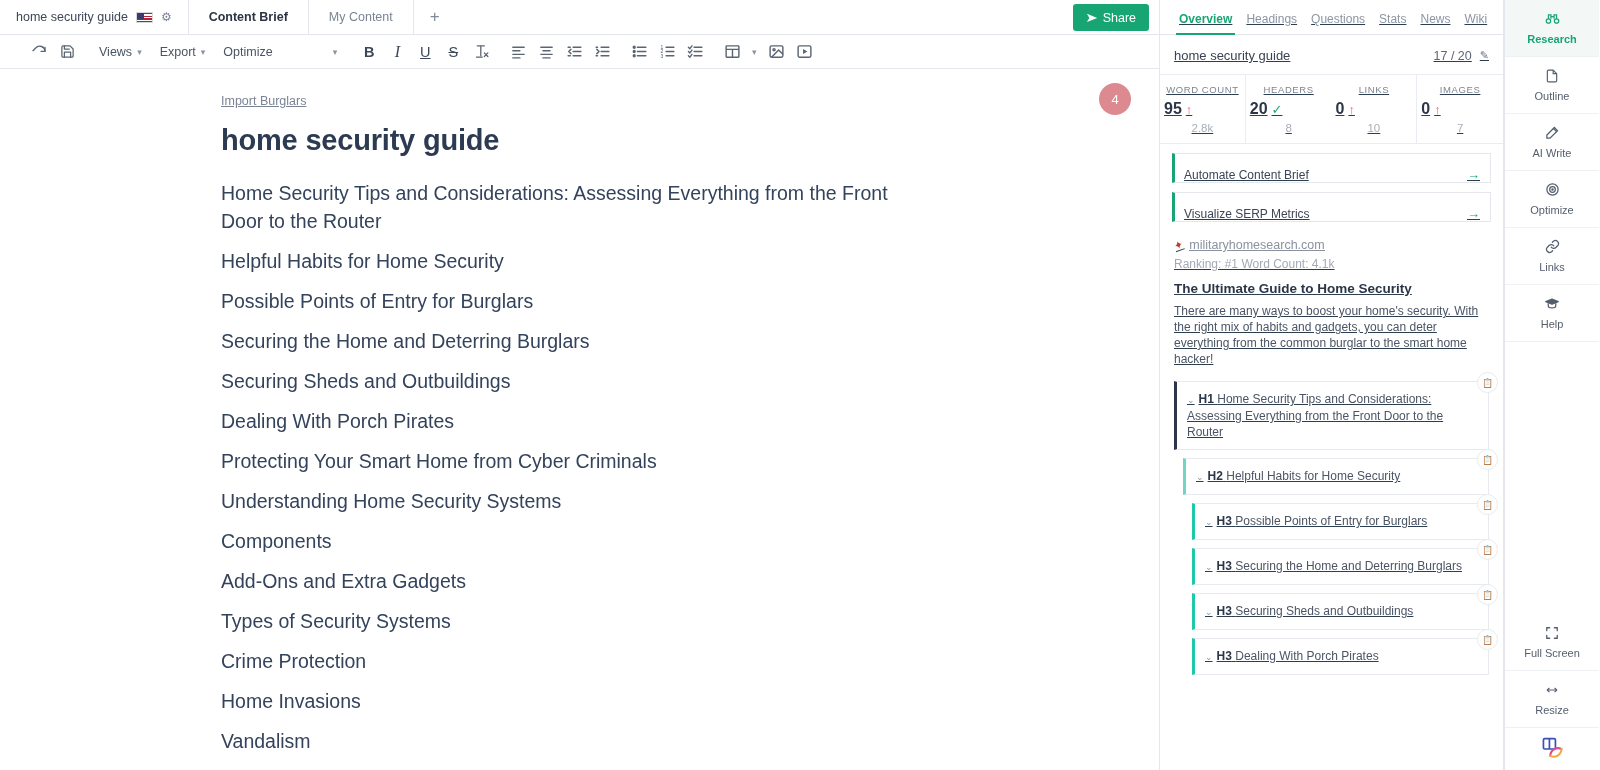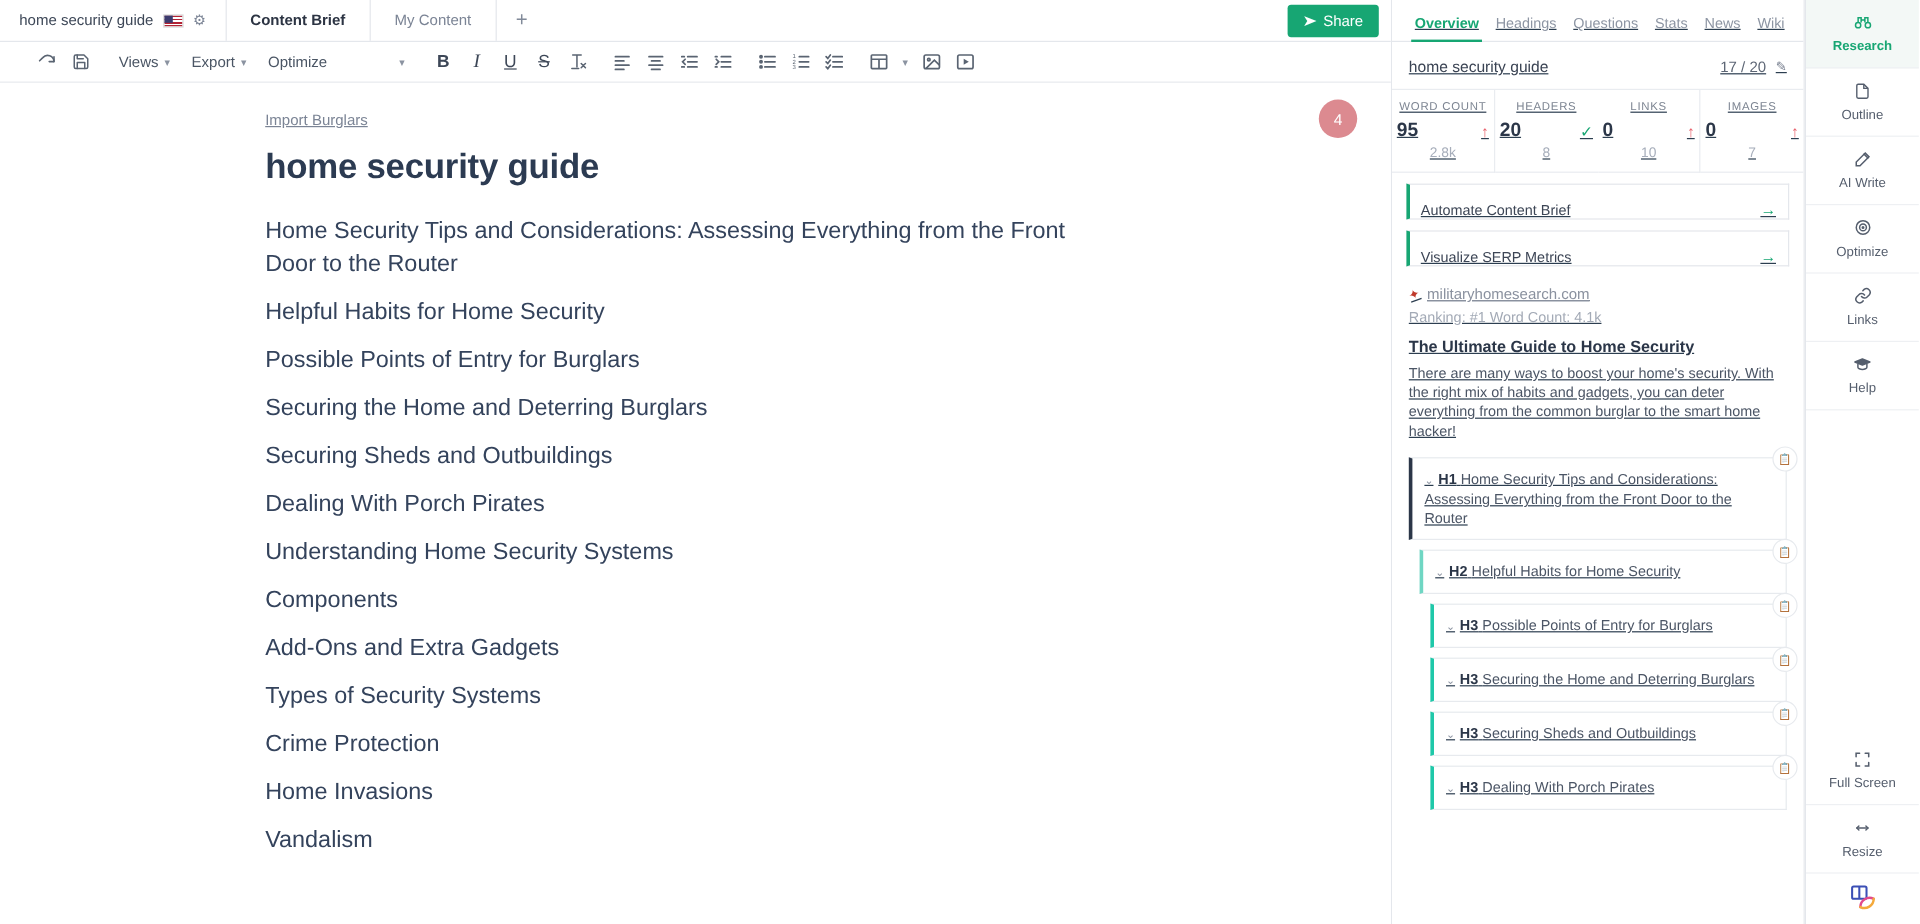--- a/index.html
+++ b/index.html
@@ -156,21 +156,21 @@
     display: grid; grid-template-columns: 1fr 1fr 1fr 1fr;
   }
   .metric {
     padding: 9px 4px 9px 4px; text-align: center;
     border-bottom: 1px solid #e9ecf0;
   }
   .metric:nth-child(odd) { border-right: 1px solid #e9ecf0; }
   .m-label { font-size: 9.5px; letter-spacing: .6px; color: #7d8592; }
   .m-value {
     font-size: 16px; font-weight: bold; color: #2b3648;
-    margin: 5px 0 4px; display: flex; align-items: center; justify-content: space-between; gap: 4px;
+    margin: 5px 0 4px; display: flex; align-items: center; justify-content: flex-start; gap: 4px;
   }
   .m-arrow { color: #e8616d; font-size: 13px; font-weight: normal; }
   .m-check { color: #17a673; font-size: 13px; font-weight: normal; }
   .m-sub { font-size: 11.5px; color: #a7aebb; }
 
   .action-row {
     margin: 9px 12px 0 12px;
     border: 1px solid #e4e7ec; border-left: 3px solid #17a673;
     height: 30px; display: flex; align-items: flex-end;
     justify-content: space-between; padding: 0 10px 0 9px;
@@ -378,20 +378,21 @@
         <div class="badge-4">4</div>
         <div class="import-tpl">Import Burglars</div>
         <div class="doc-title">home security guide</div>
         <div id="doc-headings">
             <div class="doc-h">Home Security Tips and Considerations: Assessing Everything from the Front Door to the Router</div>
             <div class="doc-h">Helpful Habits for Home Security</div>
             <div class="doc-h">Possible Points of Entry for Burglars</div>
             <div class="doc-h">Securing the Home and Deterring Burglars</div>
             <div class="doc-h">Securing Sheds and Outbuildings</div>
             <div class="doc-h">Dealing With Porch Pirates</div>
+            <div class="doc-h">Protecting Your Smart Home from Cyber Criminals</div>
             <div class="doc-h">Understanding Home Security Systems</div>
             <div class="doc-h">Components</div>
             <div class="doc-h">Add-Ons and Extra Gadgets</div>
             <div class="doc-h">Types of Security Systems</div>
             <div class="doc-h">Crime Protection</div>
             <div class="doc-h">Home Invasions</div>
             <div class="doc-h">Vandalism</div>
           </div>
       </div>
     </div>

